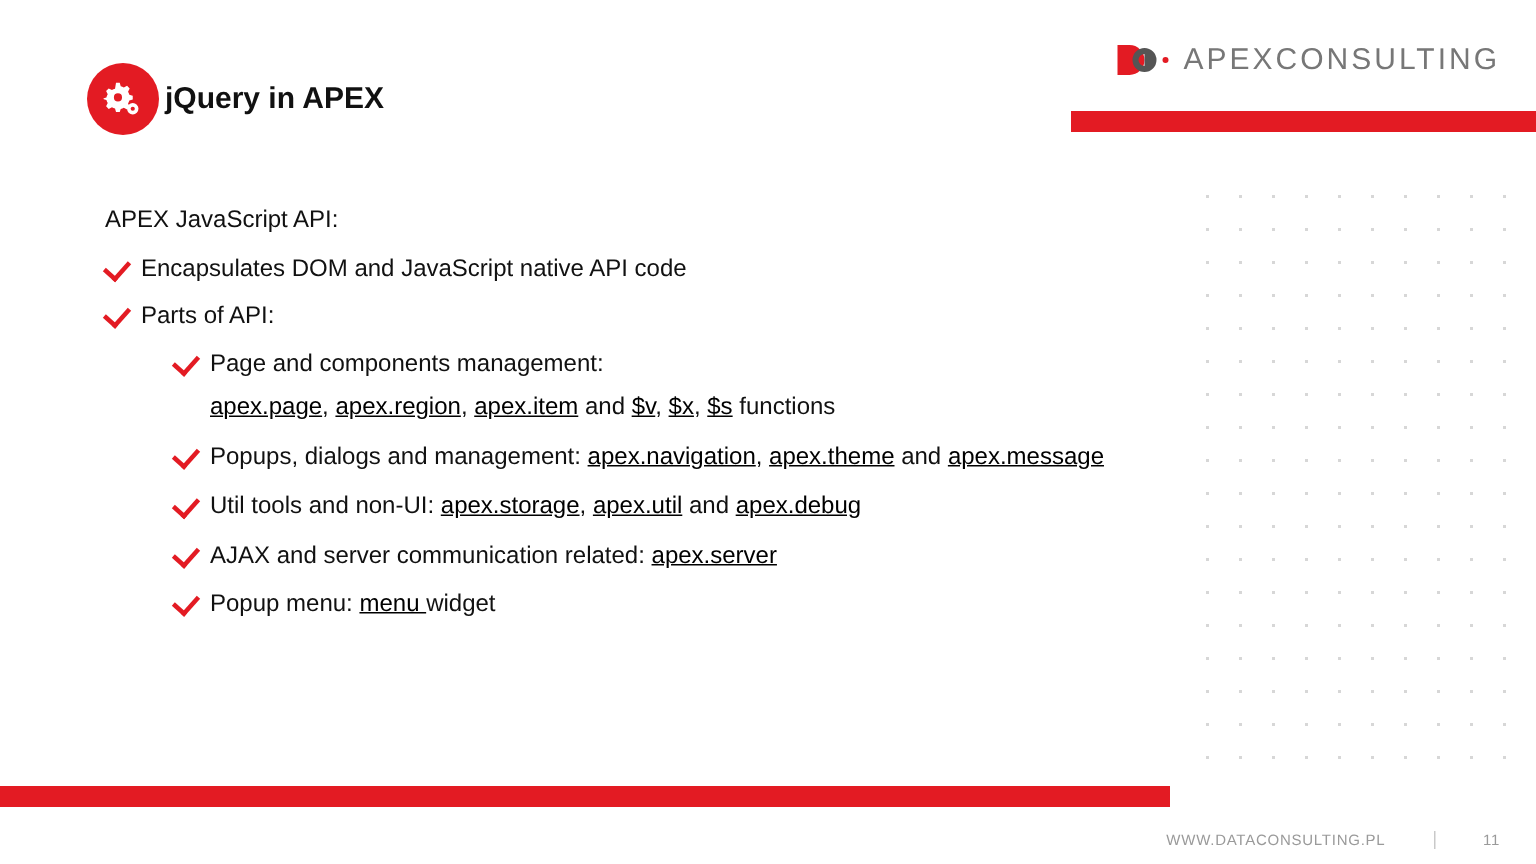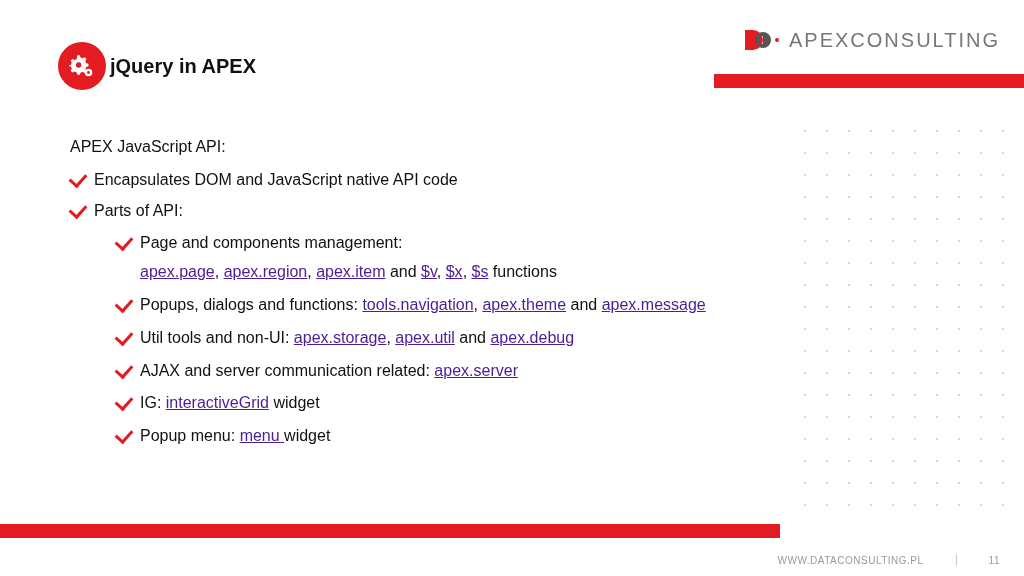--- a/index.html
+++ b/index.html
@@ -45,21 +45,21 @@
   .lvl2 > li { position: relative; padding-left: 24px; margin: 8px 0; }
   .chk::before {
     content: "";
     position: absolute; left: 0; top: 5px;
     width: 13px; height: 8px;
     border-left: 3px solid #e31b23;
     border-bottom: 3px solid #e31b23;
     transform: rotate(-48deg);
   }
   .sub { margin-left: 0; margin-top: 4px; }
-  .link { color: #4c1d95; text-decoration: underline; }
+  .link { color: #000000; text-decoration: underline; }
   
   .bottom-red {
     position: absolute; left: 0; bottom: 38px;
     width: 780px; height: 14px; background: #e31b23;
   }
   
   .footer {
     position: absolute; bottom: 10px; right: 24px;
     font-size: 10px; color: #9a9a9a; letter-spacing: 0.5px;
     display: flex; align-items: center; gap: 32px;
@@ -110,30 +110,27 @@
     <li class="chk"><span>Encapsulates DOM and JavaScript native API code</span></li>
     <li class="chk"><span>Parts of API:</span>
       <ul class="lvl2">
         <li class="chk">
           <span>Page and components management:</span>
           <div class="sub">
             <span class="link">apex.page</span><span>, </span><span class="link">apex.region</span><span>, </span><span class="link">apex.item</span><span> and </span><span class="link">$v</span><span>, </span><span class="link">$x</span><span>, </span><span class="link">$s</span><span> functions</span>
           </div>
         </li>
         <li class="chk">
-          <span>Popups, dialogs and functions: </span><span class="link">tools.navigation</span><span>, </span><span class="link">apex.theme</span><span> and </span><span class="link">apex.message</span>
+          <span>Popups, dialogs and management: </span><span class="link">apex.navigation</span><span>, </span><span class="link">apex.theme</span><span> and </span><span class="link">apex.message</span>
         </li>
         <li class="chk">
           <span>Util tools and non-UI: </span><span class="link">apex.storage</span><span>, </span><span class="link">apex.util</span><span> and </span><span class="link">apex.debug</span>
         </li>
         <li class="chk">
           <span>AJAX and server communication related: </span><span class="link">apex.server</span>
-        </li>
-        <li class="chk">
-          <span>IG: </span><span class="link">interactiveGrid</span><span> widget</span>
         </li>
         <li class="chk">
           <span>Popup menu: </span><span class="link">menu </span><span>widget</span>
         </li>
       </ul>
     </li>
   </ul>
 </div>
 
 <div class="bottom-red"></div>

